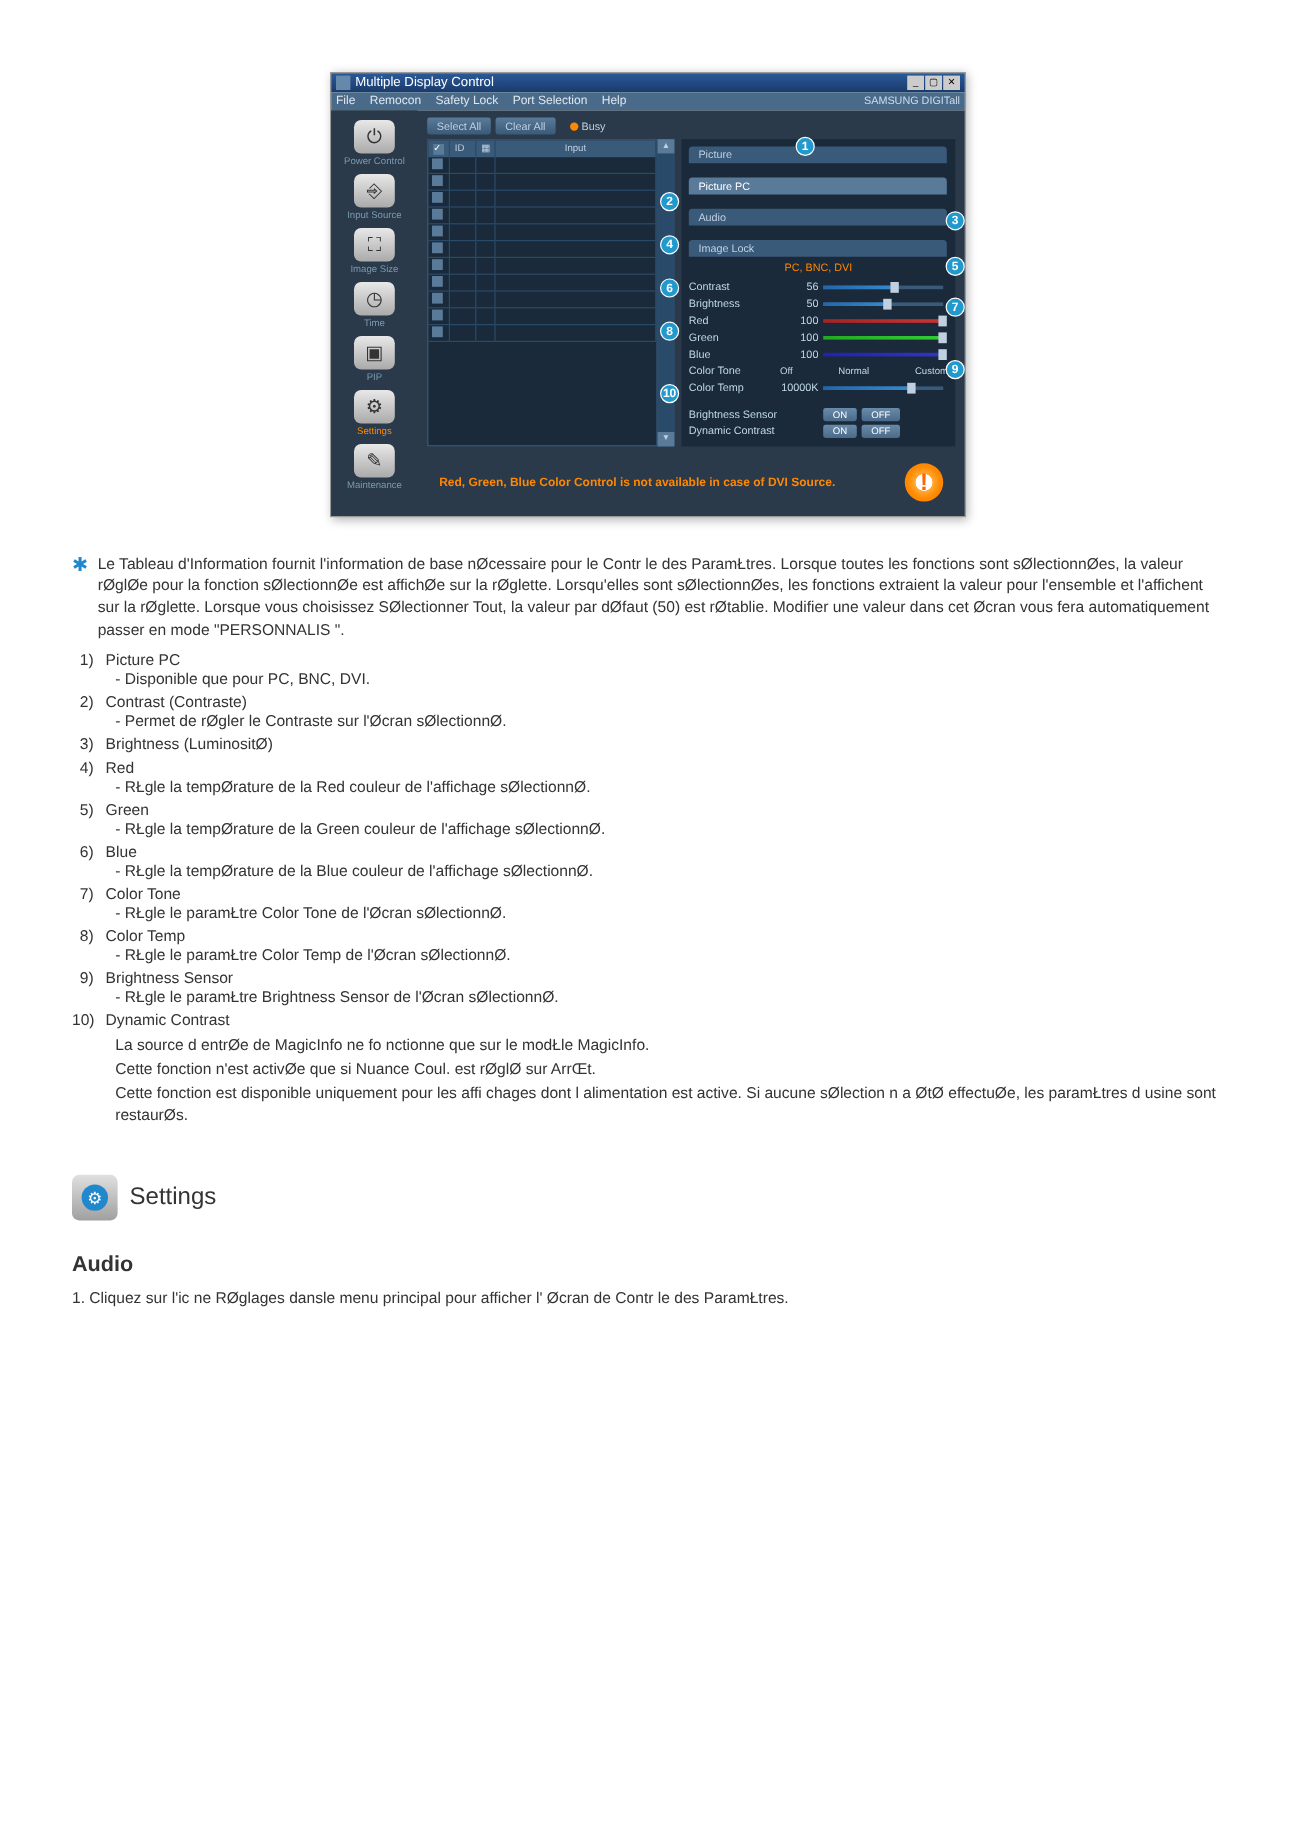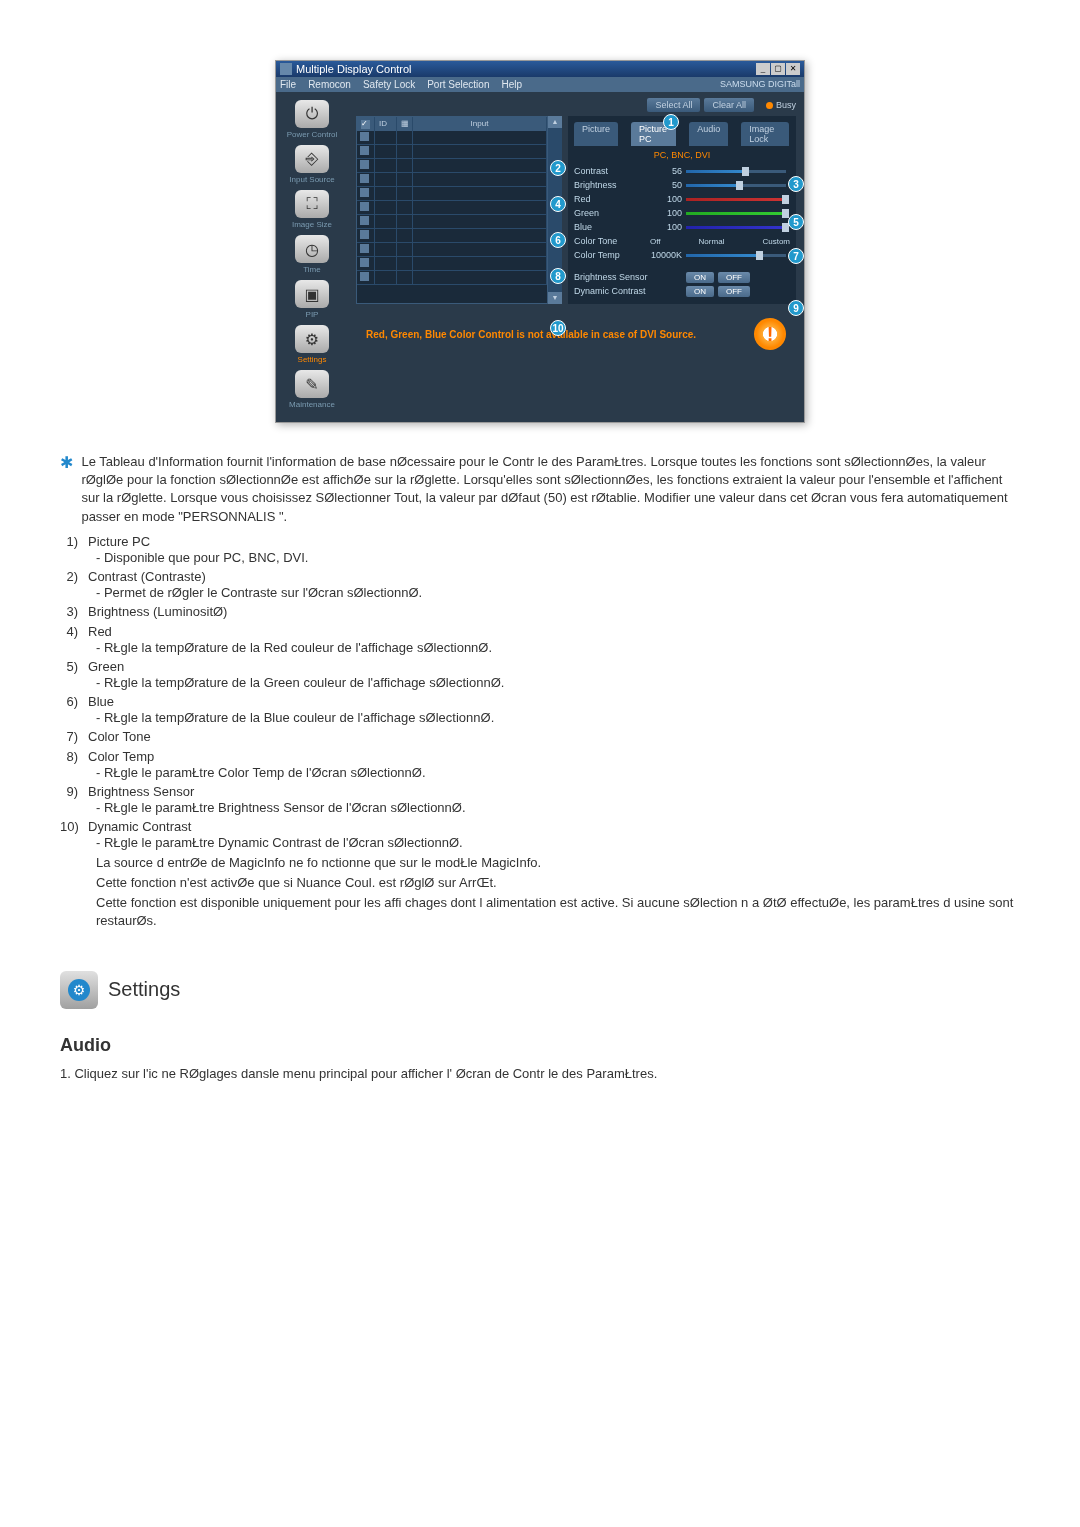--- a/index.html
+++ b/index.html
@@ -15,21 +15,21 @@
     .samsung-text { margin-left: auto; font-size: 9px; color: #cde; text-align: right; }
     
     .app-body { background: #2a3a4a; display: flex; min-height: 330px; }
     .sidebar { width: 72px; background: #2a3a4a; padding: 8px 4px; display: flex; flex-direction: column; align-items: center; gap: 6px; }
     .sidebar-item { width: 60px; display: flex; flex-direction: column; align-items: center; gap: 2px; }
     .sidebar-icon { width: 34px; height: 28px; background: linear-gradient(#e8e8e8, #aaa); border-radius: 6px; display: flex; align-items: center; justify-content: center; font-size: 16px; }
     .sidebar-label { font-size: 8px; color: #7a9ab0; text-align: center; }
     .sidebar-item.active .sidebar-label { color: #ff8800; }
     
     .main-area { flex: 1; padding: 6px 8px; }
-    .toolbar { display: flex; gap: 4px; align-items: center; margin-bottom: 4px; justify-content: flex-end; }
+    .toolbar { display: flex; gap: 4px; align-items: center; margin-bottom: 4px; }
     .tb-btn { background: linear-gradient(#5a7a9a, #3a5a7a); color: #c0d0e0; font-size: 9px; padding: 2px 8px; border-radius: 2px; }
     .busy { font-size: 9px; color: #c0d0e0; display: flex; align-items: center; gap: 3px; margin-left: 8px; }
     .busy-dot { width: 7px; height: 7px; background: #ff8800; border-radius: 50%; }
     
     .content-row { display: flex; gap: 6px; }
     .grid-panel { width: 192px; background: #1a2a3a; border: 1px solid #3a5a7a; }
     .grid-header { display: flex; background: #3a5a7a; font-size: 8px; color: #c0d0e0; }
     .gh-cell { padding: 2px 4px; border-right: 1px solid #2a4a6a; }
     .gh-cb { width: 18px; }
     .gh-id { width: 22px; }
@@ -41,21 +41,21 @@
     .gr-id { width: 22px; }
     .gr-st { width: 16px; }
     .gr-input { flex: 1; }
     .cbx { width: 9px; height: 9px; background: #5a7a9a; display: inline-block; }
     .cbx.checked::after { content: '✓'; font-size: 8px; color: #fff; display: block; line-height: 7px; }
     .scrollbar-v { width: 14px; background: #3a5a7a; display: flex; flex-direction: column; }
     .sb-arrow { height: 12px; background: #5a7a9a; font-size: 7px; text-align: center; line-height: 12px; color: #c0d0e0; }
     .sb-thumb { flex: 1; background: #2a4a6a; }
     
     .right-panel { flex: 1; background: #1a2a3a; padding: 6px; position: relative; }
-    .tabrow { display: flex; gap: 12px; font-size: 9px; }
+    .tabrow { display: flex; gap: 12px; font-size: 9px; flex-direction: column; }
     .rtab { background: #3a5a7a; color: #c0d0e0; padding: 2px 8px; border-radius: 3px 3px 0 0; margin-right: 1px; }
     .rtab.active { background: #5a7a9a; color: #fff; }
     .src-row { text-align: center; font-size: 9px; color: #ff8800; padding: 4px 0; }
     .ctrl-row { display: flex; align-items: center; font-size: 9px; color: #c0d8e8; margin: 0 0; height: 14px; }
     .ctrl-label { width: 76px; }
     .ctrl-val { width: 32px; text-align: right; }
     .slider { flex: 1; height: 3px; background: #3a5a7a; position: relative; margin: 0 4px; }
     .slider-fill { height: 100%; background: linear-gradient(90deg, #2266aa, #3388cc); }
     .slider-fill.red { background: linear-gradient(90deg, #aa2222, #cc3333); }
     .slider-fill.green { background: linear-gradient(90deg, #22aa22, #33cc33); }
@@ -372,41 +372,41 @@
         <span class="num">6)</span>
         <div class="numcontent">
           <div class="numtitle">Blue</div>
           <div class="numdesc">- RŁgle la tempØrature de la Blue couleur de l'affichage sØlectionnØ.</div>
         </div>
       </li>
       <li>
         <span class="num">7)</span>
         <div class="numcontent">
           <div class="numtitle">Color Tone</div>
+          <div class="numdesc">- RŁgle le paramŁtre Color Tone de l'Øcran sØlectionnØ.</div>
         </div>
       </li>
       <li>
         <span class="num">8)</span>
         <div class="numcontent">
           <div class="numtitle">Color Temp</div>
           <div class="numdesc">- RŁgle le paramŁtre Color Temp de l'Øcran sØlectionnØ.</div>
         </div>
       </li>
       <li>
         <span class="num">9)</span>
         <div class="numcontent">
           <div class="numtitle">Brightness Sensor</div>
           <div class="numdesc">- RŁgle le paramŁtre Brightness Sensor de l'Øcran sØlectionnØ.</div>
         </div>
       </li>
       <li>
         <span class="num">10)</span>
         <div class="numcontent">
           <div class="numtitle">Dynamic Contrast</div>
-          <div class="numdesc">- RŁgle le paramŁtre Dynamic Contrast de l'Øcran sØlectionnØ.</div>
         </div>
       </li>
     </ul>
   <p class="disclaimer">La source d entrØe de MagicInfo ne fo      nctionne que sur le modŁle MagicInfo.</p>
   <p class="disclaimer">Cette fonction n'est activØe que si Nuance Coul. est rØglØ sur ArrŒt.</p>
   <p class="disclaimer">Cette fonction est disponible uniquement pour les affi       chages dont l alimentation est active. Si aucune sØlection n a ØtØ effectuØe, les paramŁtres d usine sont restaurØs.</p>
 </div>
 
 <div class="section-heading">
   <div class="section-icon">

